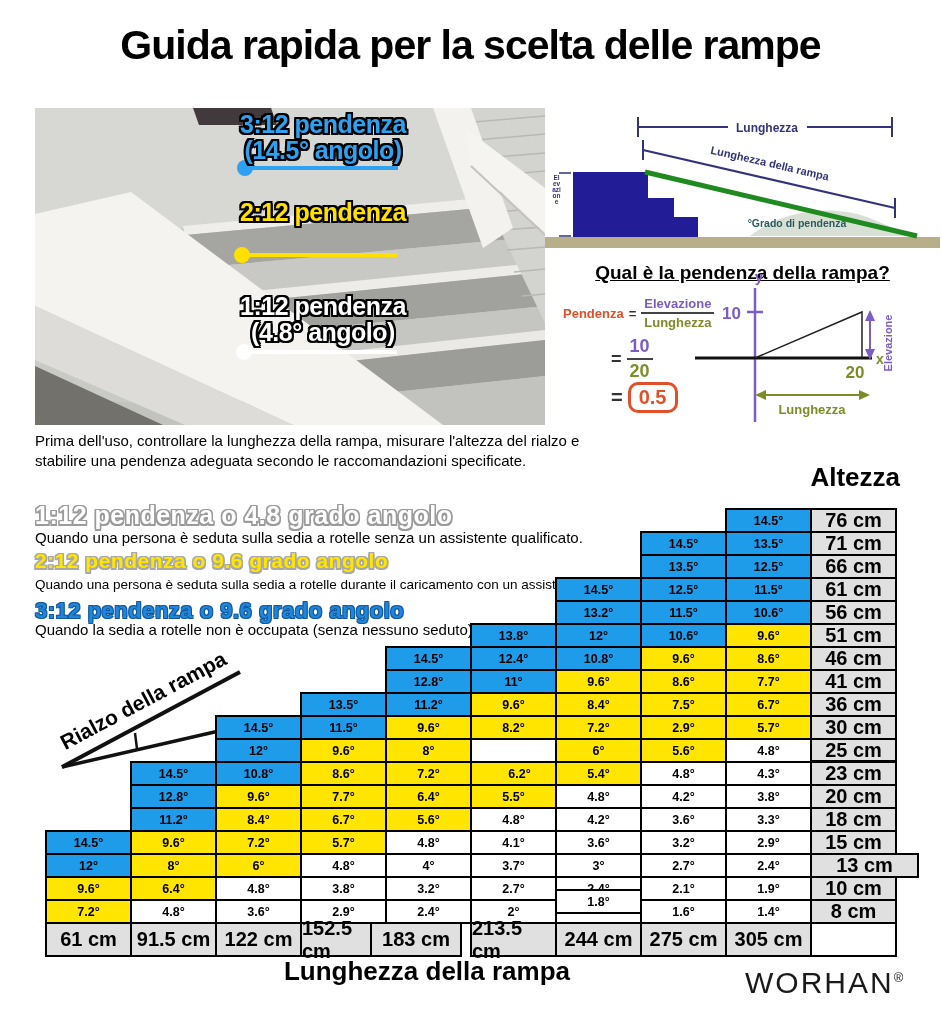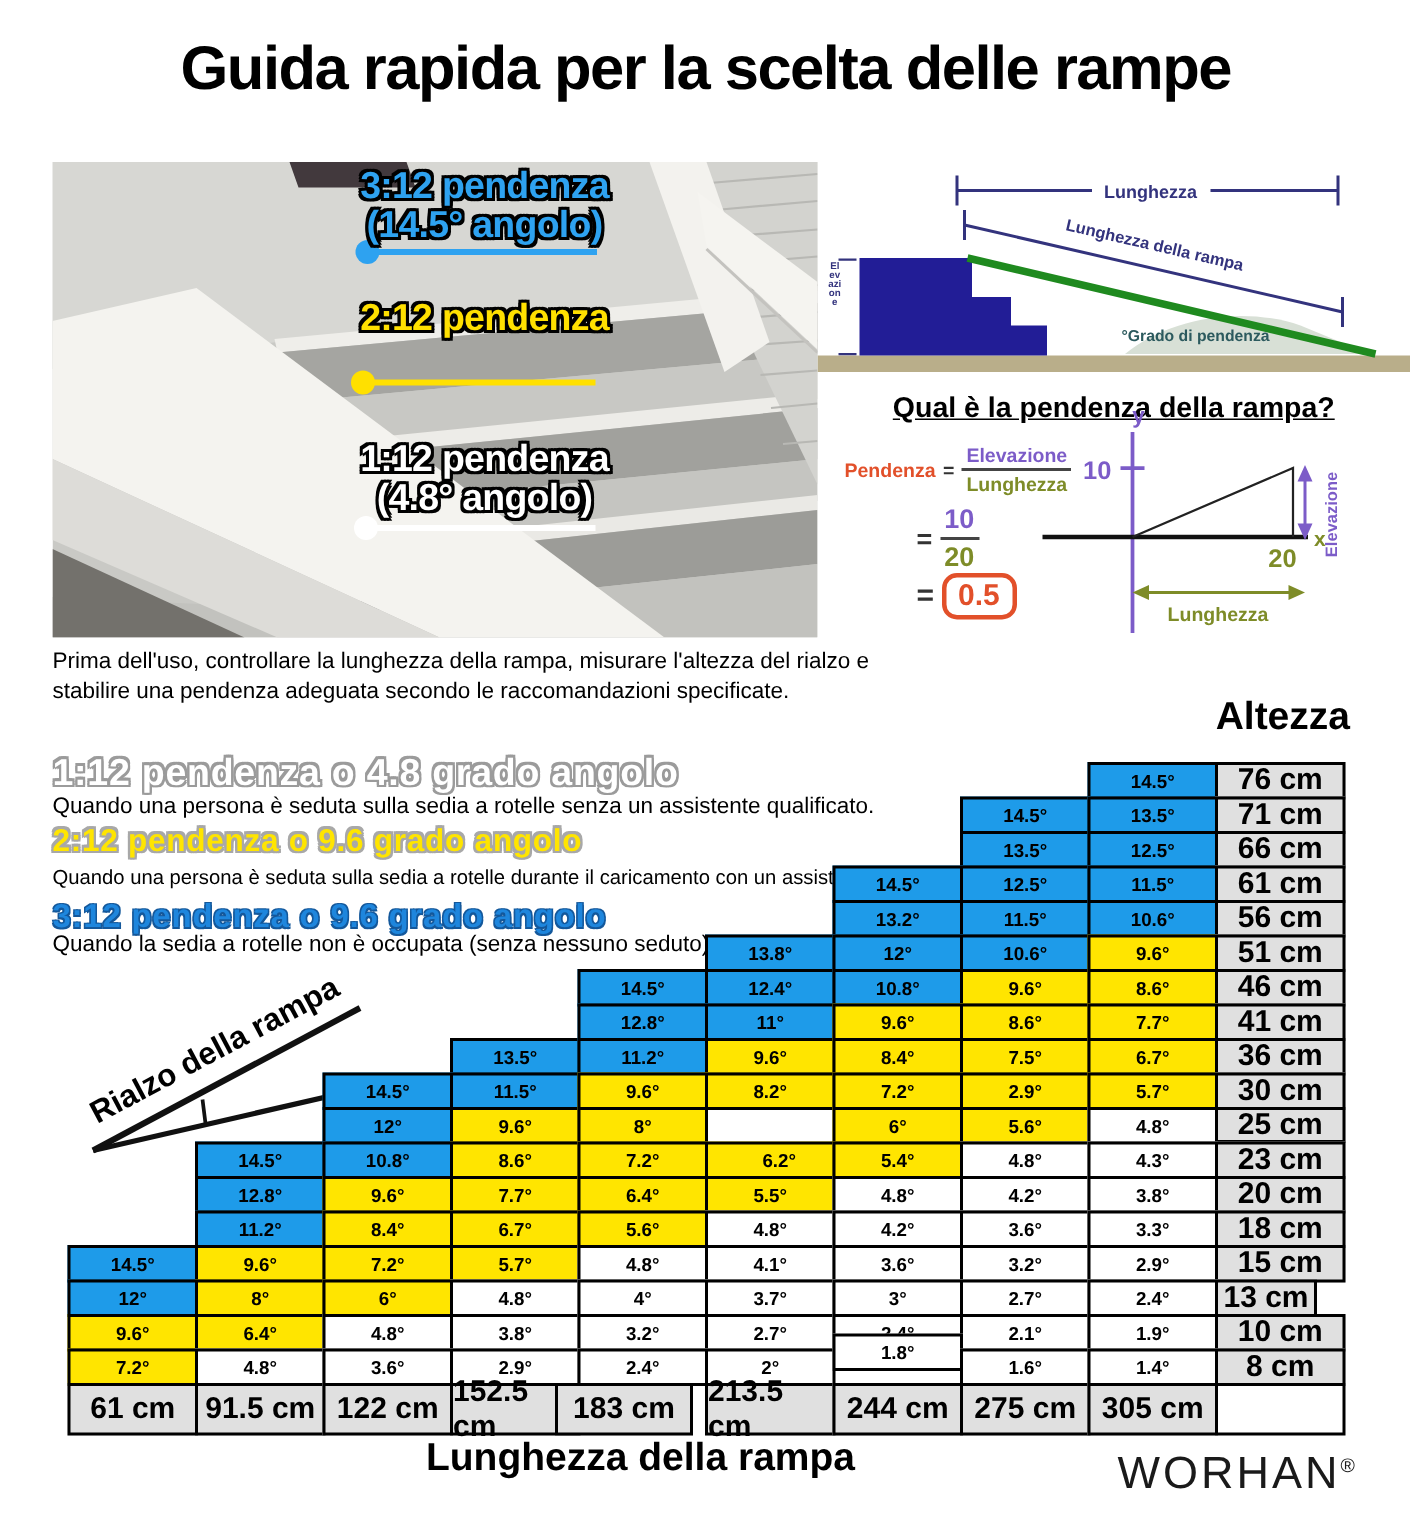--- a/index.html
+++ b/index.html
@@ -344,21 +344,21 @@
     <div class="cell hd big" style="left: 765px; top: 322px; width: 87px; height: 25px;">15 cm</div>
     <div class="cell cb" style="left: 0px; top: 345px; width: 87px; height: 25px;">12°</div>
     <div class="cell cy" style="left: 85px; top: 345px; width: 87px; height: 25px;">8°</div>
     <div class="cell cy" style="left: 170px; top: 345px; width: 87px; height: 25px;">6°</div>
     <div class="cell cw" style="left: 255px; top: 345px; width: 87px; height: 25px;">4.8°</div>
     <div class="cell cw" style="left: 340px; top: 345px; width: 87px; height: 25px;">4°</div>
     <div class="cell cw" style="left: 425px; top: 345px; width: 87px; height: 25px;">3.7°</div>
     <div class="cell cw" style="left: 510px; top: 345px; width: 87px; height: 25px;">3°</div>
     <div class="cell cw" style="left: 595px; top: 345px; width: 87px; height: 25px;">2.7°</div>
     <div class="cell cw" style="left: 680px; top: 345px; width: 87px; height: 25px;">2.4°</div>
-    <div class="cell hd big" style="left: 765px; top: 345px; width: 68px; height: 25px;">13 cm</div>
+    <div class="cell hd big" style="left: 765px; top: 345px; width: 109px; height: 25px;">13 cm</div>
     <div class="cell cy" style="left: 0px; top: 368px; width: 87px; height: 25px;">9.6°</div>
     <div class="cell cy" style="left: 85px; top: 368px; width: 87px; height: 25px;">6.4°</div>
     <div class="cell cw" style="left: 170px; top: 368px; width: 87px; height: 25px;">4.8°</div>
     <div class="cell cw" style="left: 255px; top: 368px; width: 87px; height: 25px;">3.8°</div>
     <div class="cell cw" style="left: 340px; top: 368px; width: 87px; height: 25px;">3.2°</div>
     <div class="cell cw" style="left: 425px; top: 368px; width: 87px; height: 25px;">2.7°</div>
     <div class="cell cw" style="left: 510px; top: 368px; width: 87px; height: 25px;">2.4°</div>
     <div class="cell cw" style="left: 595px; top: 368px; width: 87px; height: 25px;">2.1°</div>
     <div class="cell cw" style="left: 680px; top: 368px; width: 87px; height: 25px;">1.9°</div>
     <div class="cell hd big" style="left: 765px; top: 368px; width: 87px; height: 25px;">10 cm</div>

